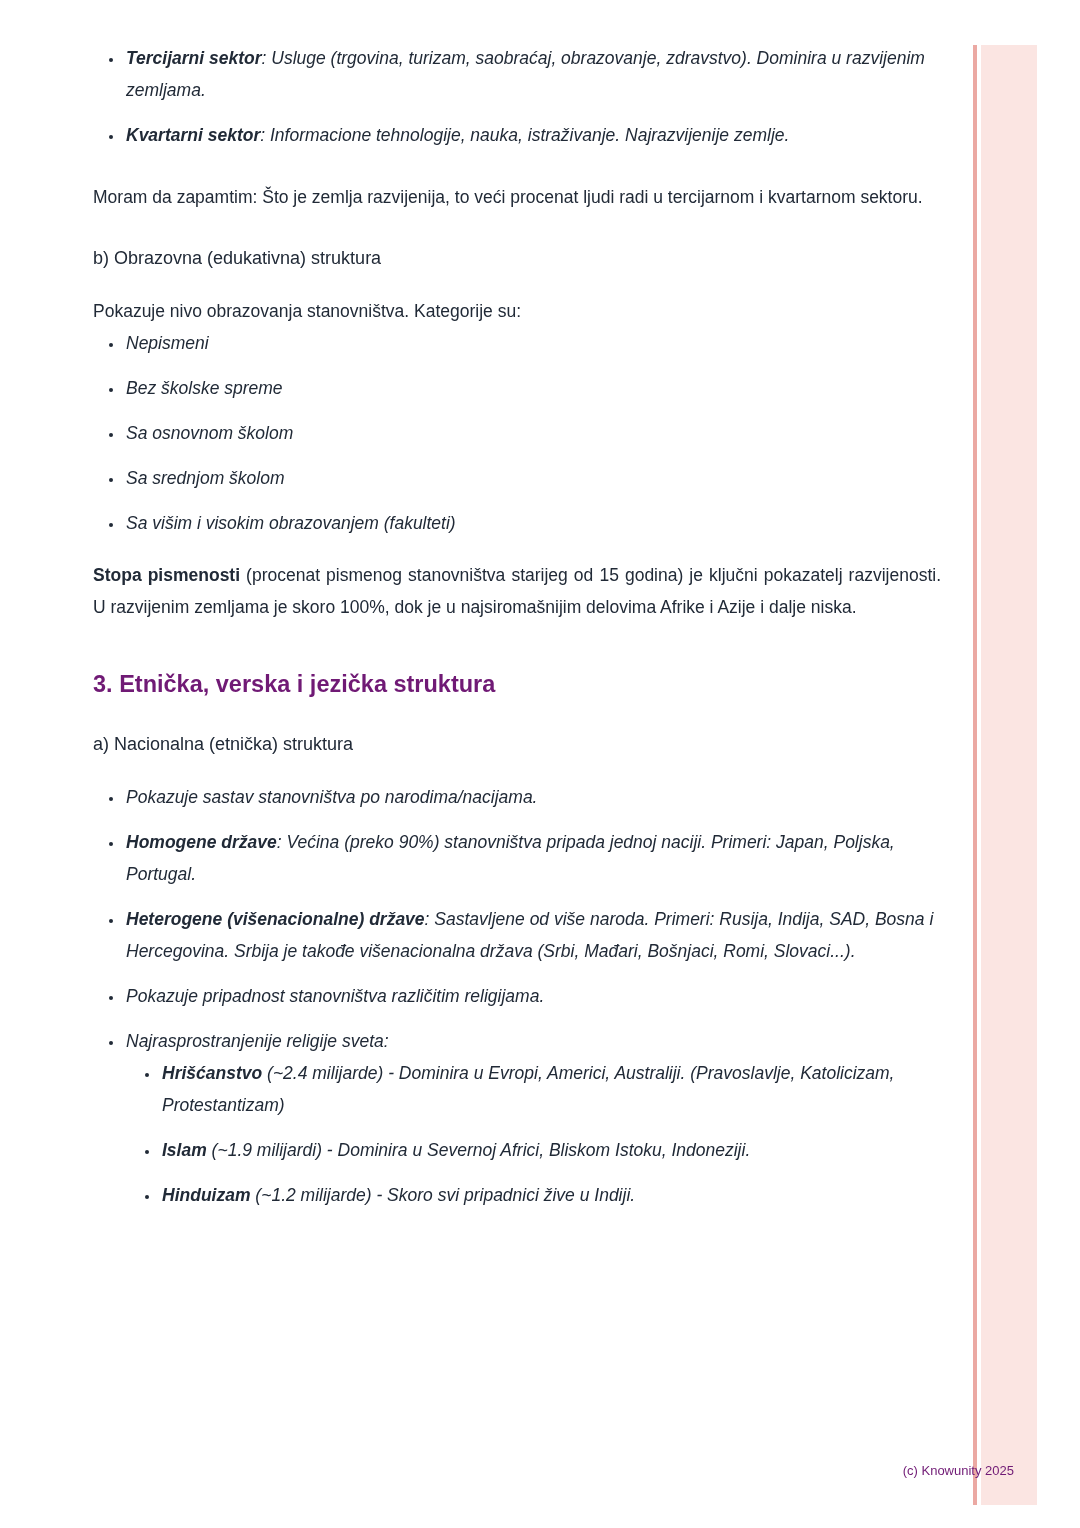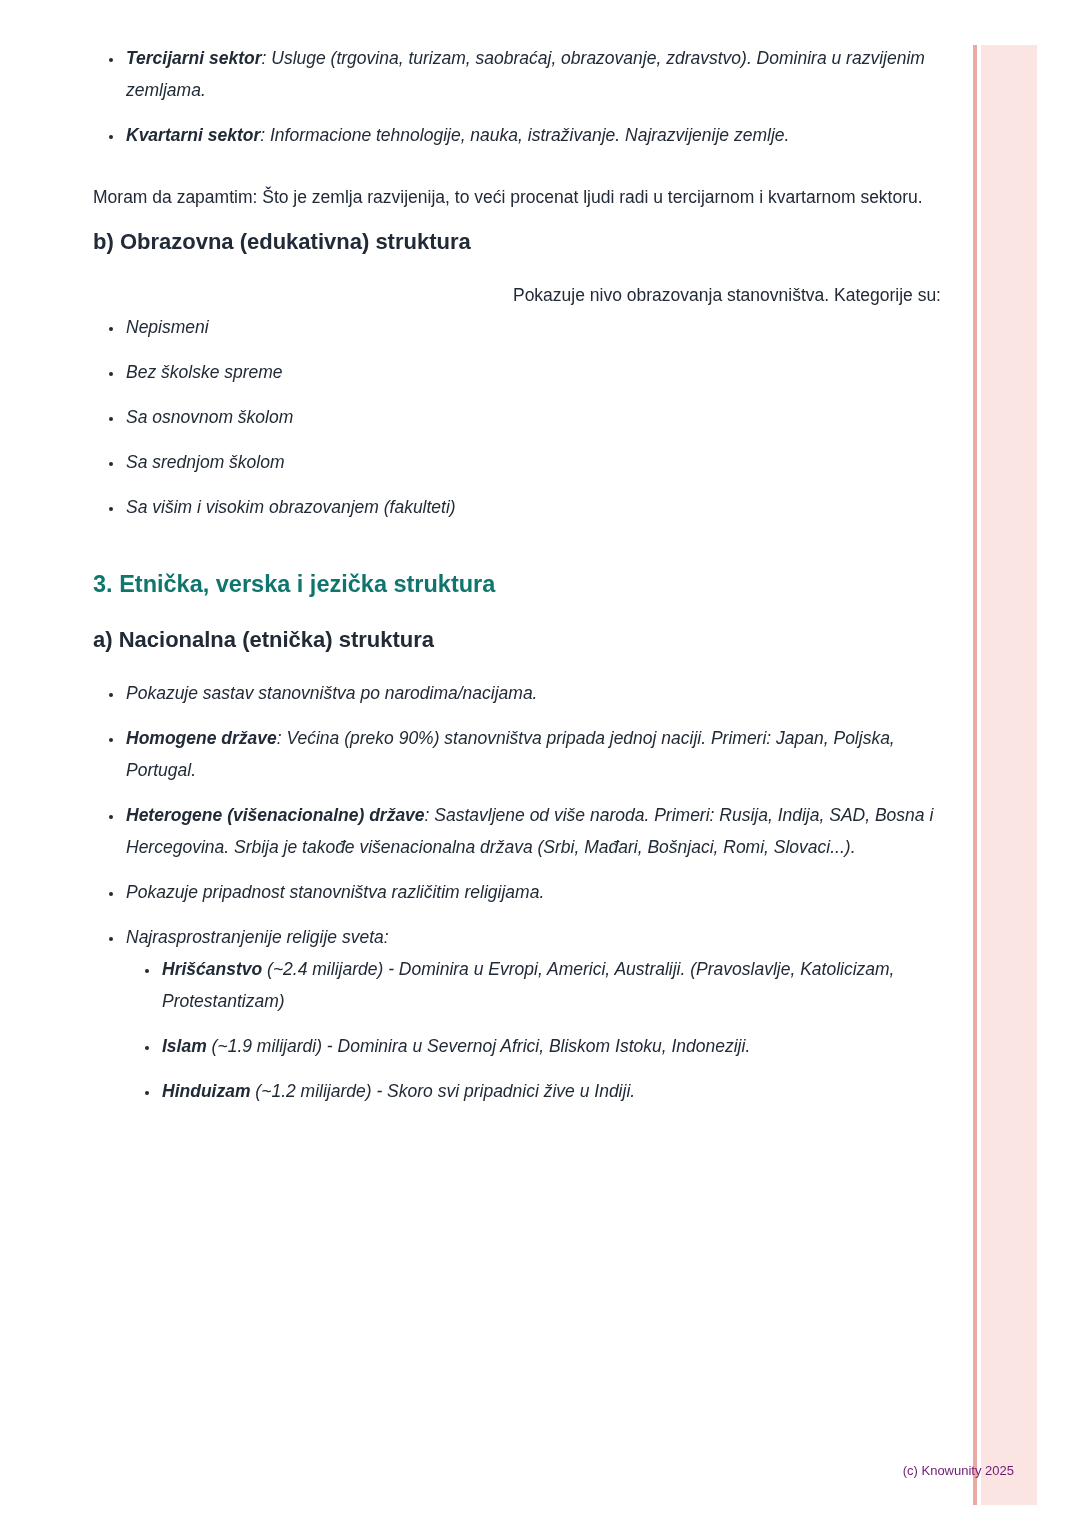--- a/index.html
+++ b/index.html
@@ -33,30 +33,30 @@
     margin-top: 0;
     padding-left: 34px;
   }
   p { margin: 0; }
   .note {
     text-align: justify;
     margin-top: 30px;
   }
   .just { text-align: justify; }
   h3.sub {
-    font-size: 22px;
-    font-weight: bold;
-    margin: 16px 0 24px 0;
+    font-size: 18px;
+    font-weight: normal;
+    margin: 32px 0 24px 0;
     line-height: 26px;
   }
-  .para { margin-top: 0; text-align: right; }
+  .para { margin-top: 0; }
   .mt20 { margin-top: 20px; }
   .mt26 { margin-top: 26px; }
   h2.section {
-    color: #0f766e;
+    color: #701a75;
     font-size: 23.5px;
     font-weight: 600;
     line-height: 30px;
     margin: 46px 0 28px 0;
   }
   .strip-line {
     position: absolute;
     left: 973px; top: 45px;
     width: 4px; height: 1460px;
     background: #eba9a3;
@@ -93,20 +93,21 @@
   <p class="para">Pokazuje nivo obrazovanja stanovništva. Kategorije su:</p>
 
   <ul class="blist mt26">
     <li>Nepismeni</li>
     <li>Bez školske spreme</li>
     <li>Sa osnovnom školom</li>
     <li>Sa srednjom školom</li>
     <li>Sa višim i visokim obrazovanjem (fakulteti)</li>
   </ul>
 
+  <p class="just mt20"><b>Stopa pismenosti</b><span> (procenat pismenog stanovništva starijeg od 15 godina) je ključni pokazatelj razvijenosti. U razvijenim zemljama je skoro 100%, dok je u najsiromašnijim delovima Afrike i Azije i dalje niska.</span></p>
 
   <h2 class="section">3. Etnička, verska i jezička struktura</h2>
 
   <h3 class="sub">a) Nacionalna (etnička) struktura</h3>
 
   <ul class="blist">
     <li><span>Pokazuje sastav stanovništva po narodima/nacijama.</span></li>
     <li><b>Homogene države</b><span>: Većina (preko 90%) stanovništva pripada jednoj naciji. Primeri: Japan, Poljska, Portugal.</span></li>
     <li><b>Heterogene (višenacionalne) države</b><span>: Sastavljene od više naroda. Primeri: Rusija, Indija, SAD, Bosna i Hercegovina. Srbija je takođe višenacionalna država (Srbi, Mađari, Bošnjaci, Romi, Slovaci...).</span></li>
   </ul>

